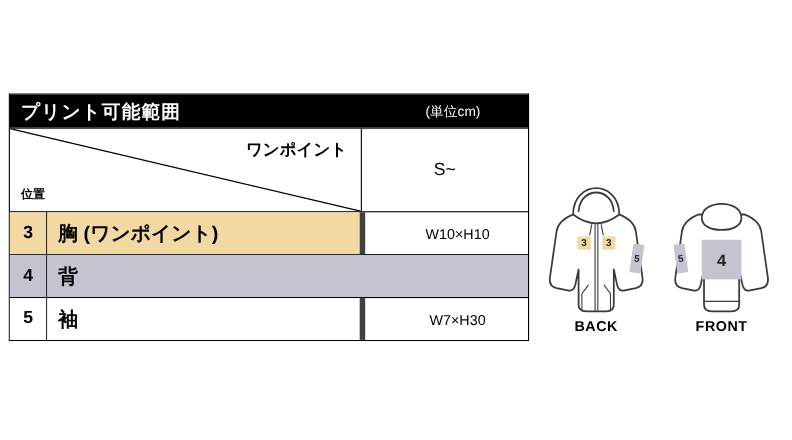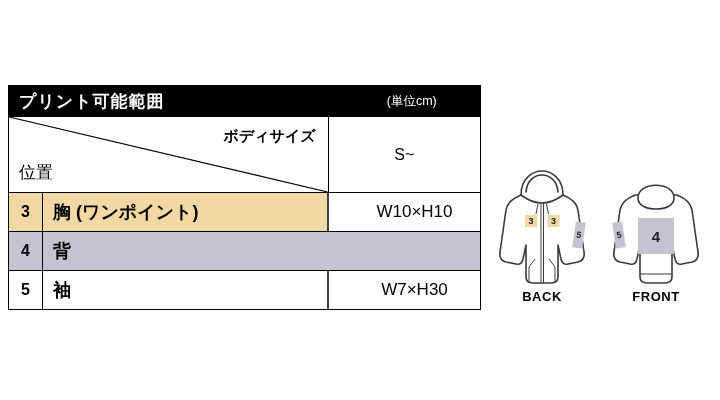--- a/index.html
+++ b/index.html
@@ -10,27 +10,27 @@
   
   .spec-table { position: absolute; left: 8px; top: 85px; width: 473px; border: 1px solid #000; background:#fff; }
   .t-title { display: flex; height: 30px; background: #000; color: #fff; align-items: center; gap: 48px; }
   .t-title .tl { width: 320px; padding-left: 10px; font-weight: bold; font-size: 17px; letter-spacing: 1px; }
   .t-title .tr { width: 153px; text-align: center; font-size: 12.5px; }
 
   .t-diag { display: flex; height: 76px; border-top: 1px solid #000; }
   .diag-cell { position: relative; width: 320px; }
   .diag-cell svg { position: absolute; left: 0; top: 0; width: 100%; height: 100%; display: block; }
   .diag-top { position: absolute; top: 10px; right: 12px; font-size: 15px; font-weight: bold; }
-  .diag-bottom { position: absolute; bottom: 8px; left: 10px; font-size: 17px; font-weight: normal; }
+  .diag-bottom { position: absolute; bottom: 8px; left: 10px; font-size: 11px; font-weight: bold; }
   .size-cell { width: 153px; border-left: 1px solid #000; display: flex; align-items: center; justify-content: center; font-size: 16px; }
 
   .t-row { display: flex; height: 39px; border-top: 1px solid #000; background:#fff; }
   .num-cell { width: 34px; display: flex; align-items: center; justify-content: center; font-weight: bold; font-size: 16px; border-right: 1px solid #000; }
   .label-cell { flex: 1; display: flex; align-items: center; padding-left: 10px; font-weight: bold; font-size: 18px; }
-  .value-cell { width: 153px; border-left: 2px solid #404040; display: flex; align-items: center; justify-content: center; font-size: 17px; padding-left: 20px; }
+  .value-cell { width: 153px; border-left: 5px solid #404040; display: flex; align-items: center; justify-content: center; font-size: 13px; padding-left: 20px; }
 
   
   .figure { position: absolute; width: 110px; text-align: center; }
   .fig-front { left: 487px; top: 168px; }
   .fig-back  { left: 601px; top: 168px; }
   .fig-label { font-weight: bold; font-size: 13px; margin-top: 3px; letter-spacing: 0.5px; color:#000; }
   .figure svg { display:block; margin:0 auto; }
 </style>
 </head>
 <body>
@@ -42,21 +42,21 @@
     <div class="t-title">
       <div class="tl">プリント可能範囲</div>
       <div class="tr">(単位cm)</div>
     </div>
 
     <div class="t-diag">
       <div class="diag-cell">
         <svg viewBox="0 0 320 76" preserveAspectRatio="none">
           <line x1="0" y1="0" x2="320" y2="76" stroke="#000" stroke-width="1.2"></line>
         </svg>
-        <span class="diag-top">ボディサイズ</span>
+        <span class="diag-top">ワンポイント</span>
         <span class="diag-bottom">位置</span>
       </div>
       <div class="size-cell">S~</div>
     </div>
 
     <div class="t-row">
       <div class="num-cell" style="background: rgb(242, 216, 162);">3</div>
       <div class="label-cell" style="background: rgb(242, 216, 162);">胸 (ワンポイント)</div>
       <div class="value-cell">W10×H10</div>
     </div>

